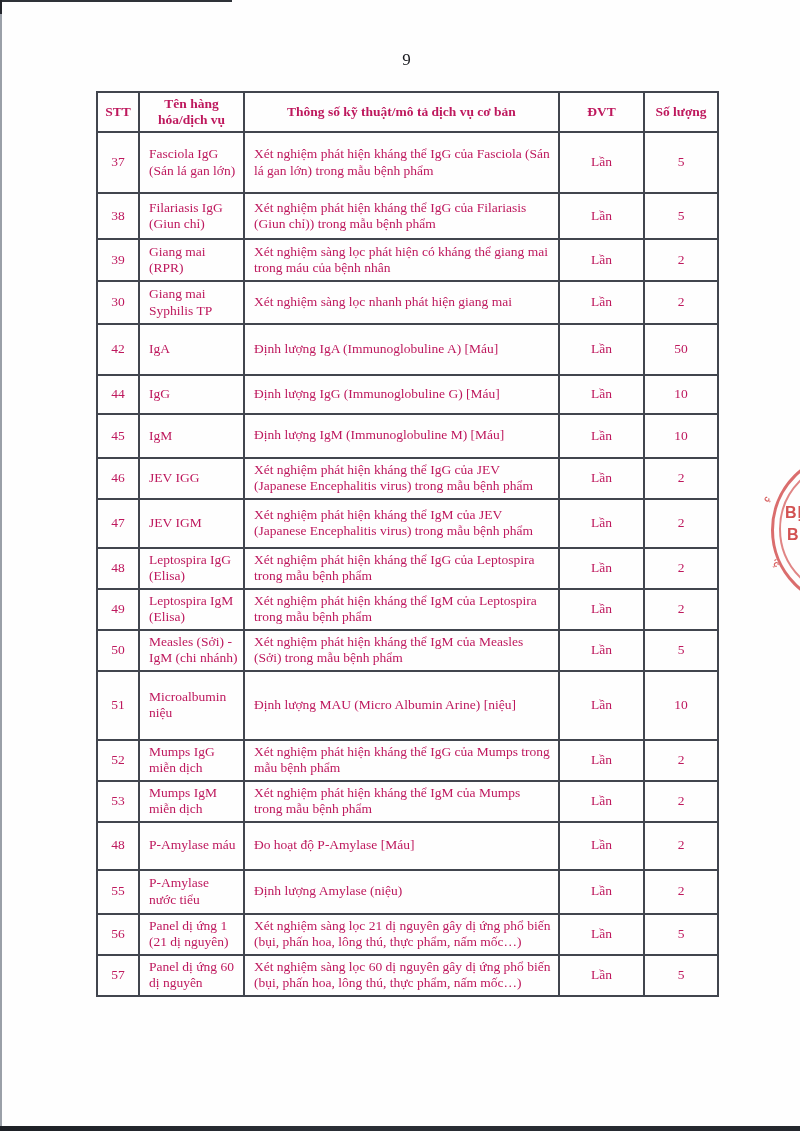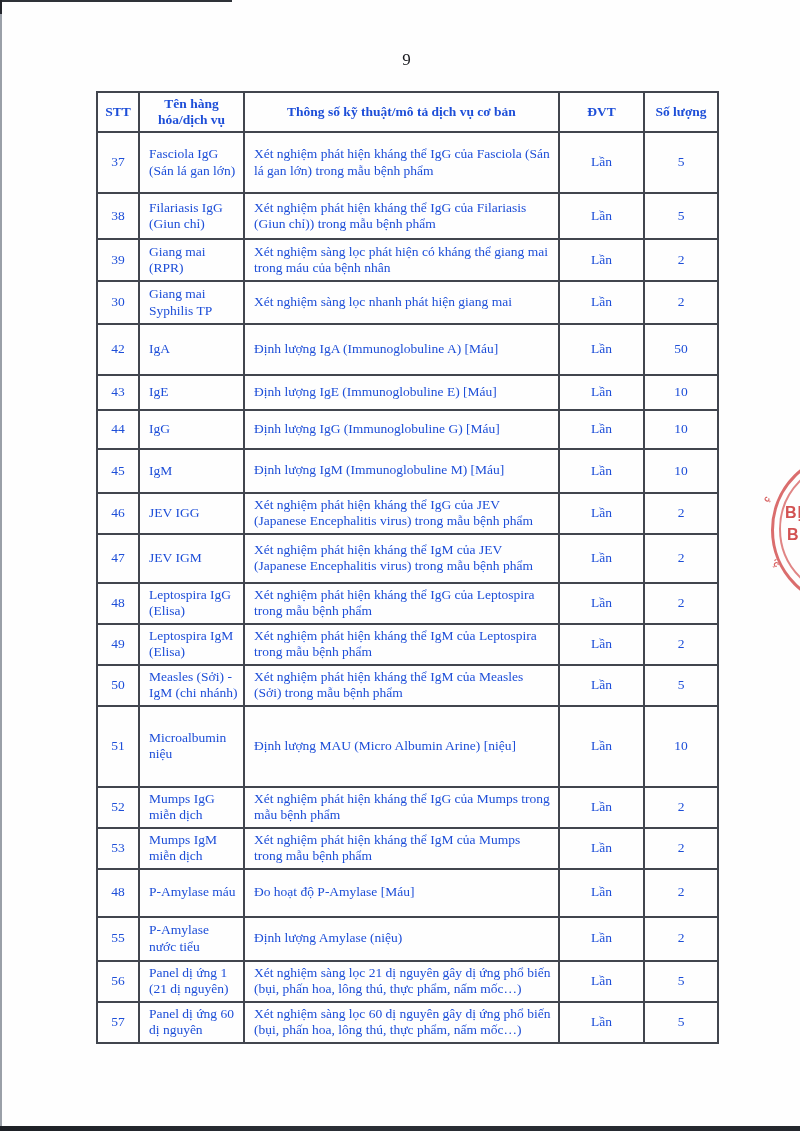--- a/index.html
+++ b/index.html
@@ -16,21 +16,21 @@
   .scan-bottom-bar{position:absolute;left:0;bottom:0;width:800px;height:5px;background:linear-gradient(90deg,#1d2025,#2b2f36 40%,#24272d);}
   
   .page-number{
     position:absolute;left:96px;top:50px;width:621px;
     text-align:center;font-size:17px;color:#1a1b20;
   }
   
   table.doc{
     position:absolute;left:96px;top:91px;
     border-collapse:collapse;table-layout:fixed;width:621px;
-    font-size:13.5px;line-height:1.22;color:#1d4ed8;
+    font-size:13.5px;line-height:1.22;color:#be185d;
   }
   table.doc td, table.doc th{
     border:2px solid #41454e;
     vertical-align:middle;
     overflow:hidden;
   }
   table.doc th{
     font-weight:bold;text-align:center;
     font-size:13.5px;line-height:1.2;
     padding:2px 2px;
@@ -129,27 +129,20 @@
     <td class="c-unit">Lần</td>
     <td class="c-qty">2</td>
   </tr>
       <tr style="height: 51px;">
     <td class="c-stt">42</td>
     <td class="c-name">IgA</td>
     <td class="c-spec v-bottom">Định lượng IgA (Immunoglobuline A) [Máu]</td>
     <td class="c-unit">Lần</td>
     <td class="c-qty">50</td>
   </tr>
-      <tr style="height: 35px;">
-    <td class="c-stt">43</td>
-    <td class="c-name">IgE</td>
-    <td class="c-spec v-bottom">Định lượng IgE (Immunoglobuline E) [Máu]</td>
-    <td class="c-unit">Lần</td>
-    <td class="c-qty">10</td>
-  </tr>
       <tr style="height: 39px;">
     <td class="c-stt">44</td>
     <td class="c-name">IgG</td>
     <td class="c-spec v-bottom">Định lượng IgG (Immunoglobuline G) [Máu]</td>
     <td class="c-unit">Lần</td>
     <td class="c-qty">10</td>
   </tr>
       <tr style="height: 44px;">
     <td class="c-stt">45</td>
     <td class="c-name">IgM</td>
@@ -185,21 +178,21 @@
     <td class="c-unit">Lần</td>
     <td class="c-qty">2</td>
   </tr>
       <tr style="height: 39px;">
     <td class="c-stt">50</td>
     <td class="c-name">Measles (Sởi) - IgM (chi nhánh)</td>
     <td class="c-spec">Xét nghiệm phát hiện kháng thể IgM của Measles (Sởi) trong mẫu bệnh phẩm</td>
     <td class="c-unit">Lần</td>
     <td class="c-qty">5</td>
   </tr>
-      <tr style="height: 81px;">
+      <tr style="height: 69px;">
     <td class="c-stt">51</td>
     <td class="c-name">Microalbumin niệu</td>
     <td class="c-spec">Định lượng MAU (Micro Albumin Arine) [niệu]</td>
     <td class="c-unit">Lần</td>
     <td class="c-qty">10</td>
   </tr>
       <tr style="height: 41px;">
     <td class="c-stt">52</td>
     <td class="c-name">Mumps IgG miễn dịch</td>
     <td class="c-spec">Xét nghiệm phát hiện kháng thể IgG của Mumps trong mẫu bệnh phẩm</td>

